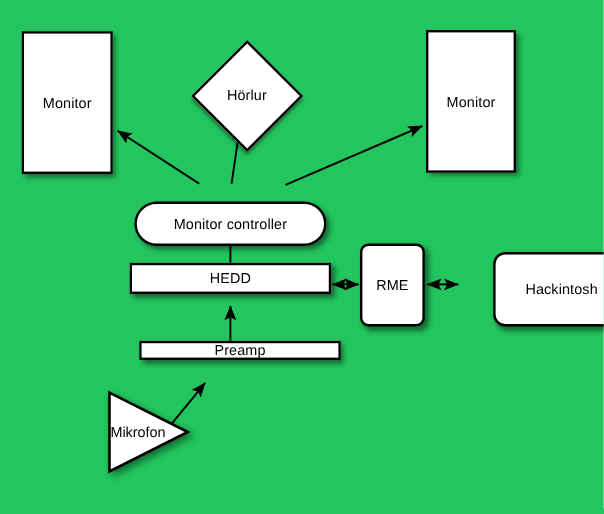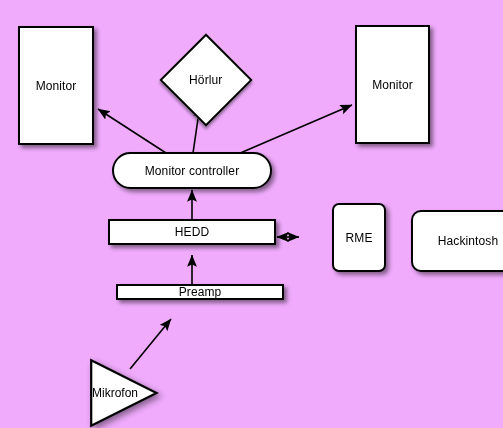--- a/index.html
+++ b/index.html
@@ -10,43 +10,43 @@
     width: 503px;
     height: 428px;
     background: #ffffff;
     font-family: "Liberation Sans", sans-serif;
     overflow: hidden;
   }
   #diagram-canvas {
     position: relative;
     width: 503px;
     height: 428px;
-    background: #f0abfc;
+    background: #22c55e;
   }
   .node {
     position: absolute;
     background: #ffffff;
     border: 2px solid #000000;
     box-sizing: border-box;
     display: flex;
     align-items: center;
     justify-content: center;
     box-shadow: 3px 3px 4px rgba(0,0,0,0.45);
   }
   .node-label {
     font-size: 12px;
     color: #000000;
     line-height: 1;
     white-space: nowrap;
     letter-spacing: 0.1px;
   }
   .rect { border-radius: 0; }
-  .rounded-sm { border-radius: 7px; margin-left: 32px; }
+  .rounded-sm { border-radius: 7px; }
   .rounded-lg { border-radius: 10px; margin-left: 28px; }
-  .stadium { border-radius: 999px; }
+  .stadium { border-radius: 999px; margin-top: 16px; }
 
   
   .diamond {
     transform: rotate(45deg);
     box-shadow: 2px 2px 3px rgba(0,0,0,0.40);
   }
   .diamond .node-label {
     transform: rotate(-45deg);
   }
 
@@ -136,20 +136,20 @@
   </div>
 
   <div class="node rounded-lg" style="left:383px; top:210px; width:114px; height:62px;">
     <span class="node-label">Hackintosh</span>
   </div>
 
   <div class="node rect" style="left:116px; top:284px; width:168px; height:16px;">
     <span class="node-label">Preamp</span>
   </div>
 
-  <div class="tri-wrap" style="left:90px; top:359px; width:68px; height:68px;">
+  <div class="tri-wrap" style="left:90px; top:326px; width:68px; height:68px;">
     <svg width="68" height="68" viewBox="0 0 68 68">
       <polygon points="1.2,1.2 66.5,34 1.2,66.8" fill="#ffffff" stroke="#000000" stroke-width="2.2"></polygon>
     </svg>
     <span class="tri-label" style="left:2px; top:27px;">Mikrofon</span>
   </div>
 
 </div>
 
 </body></html>

